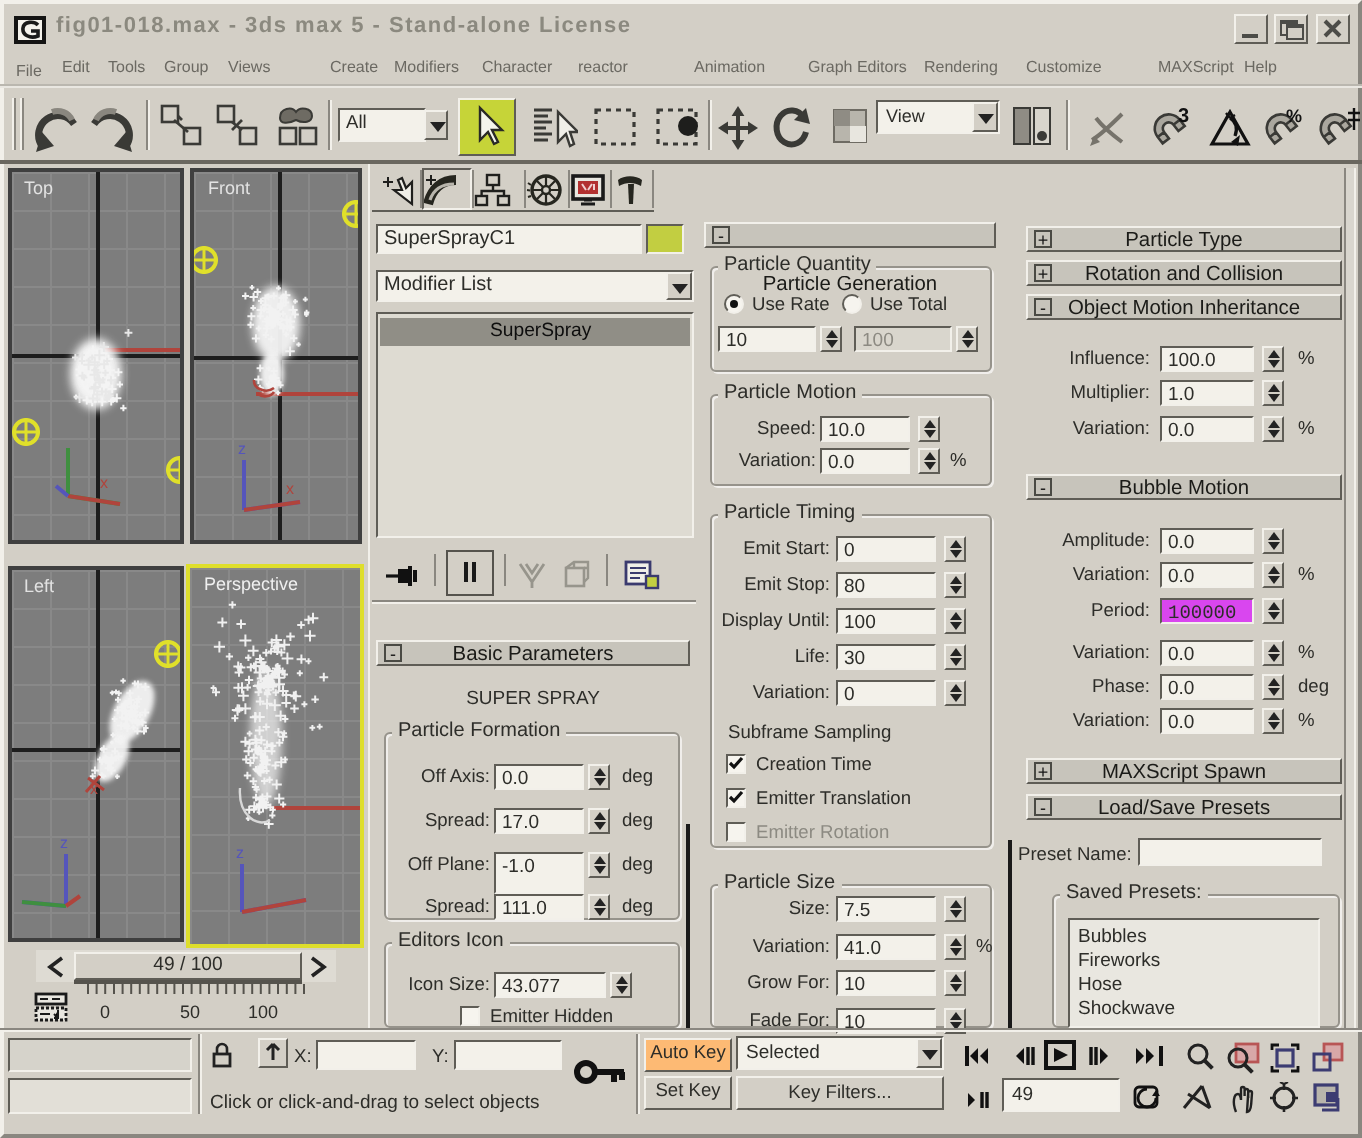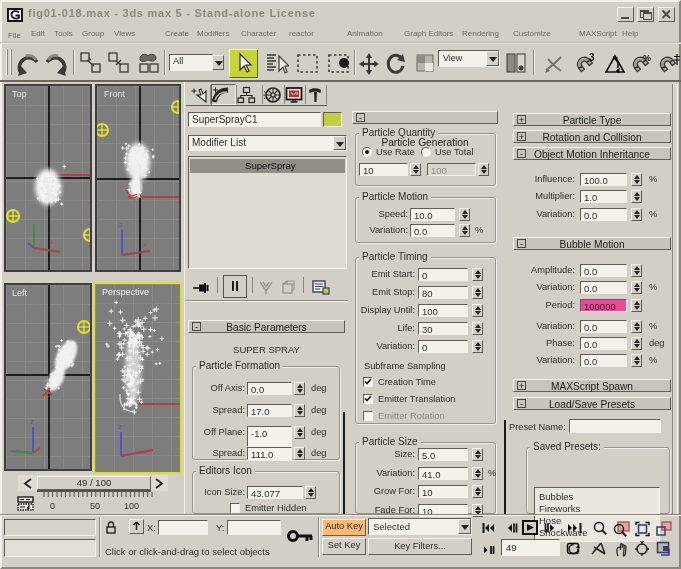--- a/index.html
+++ b/index.html
@@ -540,21 +540,21 @@
       <path d="M1 3.5 L3 5.5 L7 1" stroke="#111" stroke-width="1.6" fill="none"></path>
     </svg>
   </div>
 <div style="position:absolute;left:378px;top:394px;font-size:9.3px;color:#2d2d29;white-space:nowrap;">Emitter Translation</div>
 <div style="position:absolute;left:363px;top:411px;width:10px;height:10px;background:#f6f4ee;border:1px solid;border-color:#5f5d56 #f2f0ea #f2f0ea #5f5d56;box-sizing:border-box;"></div>
 <div style="position:absolute;left:378px;top:411px;font-size:9.3px;color:#8c8a82;white-space:nowrap;">Emitter Rotation</div>
 <div style="position:absolute;left:355px;top:442px;width:141px;height:72px;border:1px solid #96938b;border-radius:3px;box-shadow:inset 1px 1px 0 rgba(255,255,255,.65),1px 1px 0 rgba(255,255,255,.65);box-sizing:border-box;"></div>
 <div style="position:absolute;left:359px;top:436px;background:#d3cfc6;padding:0 3px;font-size:10px;color:#2d2d29;white-space:nowrap;">Particle Size</div>
 <div style="position:absolute;left:315px;top:449px;width:100px;text-align:right;font-size:9.3px;color:#2d2d29;white-space:nowrap;">Size:</div>
 <div style="position:absolute;left:418px;top:448px;width:50px;height:13px;background:#f3f1ea;border:1px solid;border-color:#5f5d56 #f2f0ea #f2f0ea #5f5d56;box-sizing:border-box;">
-    <div style="position:absolute;left:3px;top:1px;font-size:9.5px;color:#2d2d29;">5.0</div>
+    <div style="position:absolute;left:3px;top:1px;font-size:9.5px;color:#2d2d29;">7.5</div>
   </div>
 <div style="position:absolute;left:472px;top:448px;width:11px;height:13px;background:#d3cfc6;border:1px solid;border-color:#f2f0ea #5f5d56 #5f5d56 #f2f0ea;box-sizing:border-box;">
     <div style="position:absolute;left:2px;top:1px;width:0;height:0;border-left:3px solid transparent;border-right:3px solid transparent;border-bottom:4px solid #222;"></div>
     <div style="position:absolute;left:2px;bottom:1px;width:0;height:0;border-left:3px solid transparent;border-right:3px solid transparent;border-top:4px solid #222;"></div>
   </div>
 <div style="position:absolute;left:315px;top:468px;width:100px;text-align:right;font-size:9.3px;color:#2d2d29;white-space:nowrap;">Variation:</div>
 <div style="position:absolute;left:418px;top:467px;width:50px;height:13px;background:#f3f1ea;border:1px solid;border-color:#5f5d56 #f2f0ea #f2f0ea #5f5d56;box-sizing:border-box;">
     <div style="position:absolute;left:3px;top:1px;font-size:9.5px;color:#2d2d29;">41.0</div>
   </div>
 <div style="position:absolute;left:472px;top:467px;width:11px;height:13px;background:#d3cfc6;border:1px solid;border-color:#f2f0ea #5f5d56 #5f5d56 #f2f0ea;box-sizing:border-box;">
@@ -631,21 +631,21 @@
 <div style="position:absolute;left:475px;top:282px;width:100px;text-align:right;font-size:9.3px;color:#2d2d29;white-space:nowrap;">Variation:</div>
 <div style="position:absolute;left:580px;top:281px;width:47px;height:13px;background:#f3f1ea;border:1px solid;border-color:#5f5d56 #f2f0ea #f2f0ea #5f5d56;box-sizing:border-box;">
     <div style="position:absolute;left:3px;top:1px;font-size:9.5px;color:#2d2d29;">0.0</div>
   </div>
 <div style="position:absolute;left:631px;top:281px;width:11px;height:13px;background:#d3cfc6;border:1px solid;border-color:#f2f0ea #5f5d56 #5f5d56 #f2f0ea;box-sizing:border-box;">
     <div style="position:absolute;left:2px;top:1px;width:0;height:0;border-left:3px solid transparent;border-right:3px solid transparent;border-bottom:4px solid #222;"></div>
     <div style="position:absolute;left:2px;bottom:1px;width:0;height:0;border-left:3px solid transparent;border-right:3px solid transparent;border-top:4px solid #222;"></div>
   </div>
 <div style="position:absolute;left:649px;top:282px;font-size:9.3px;color:#2d2d29;white-space:nowrap;">%</div>
 <div style="position:absolute;left:475px;top:300px;width:100px;text-align:right;font-size:9.3px;color:#2d2d29;white-space:nowrap;">Period:</div>
-<div style="position:absolute;left:580px;top:299px;width:47px;height:13px;background:#ec4899;border:1px solid;border-color:#5f5d56 #f2f0ea #f2f0ea #5f5d56;box-sizing:border-box;">
+<div style="position:absolute;left:580px;top:299px;width:47px;height:13px;background:#d946ef;border:1px solid;border-color:#5f5d56 #f2f0ea #f2f0ea #5f5d56;box-sizing:border-box;font-family:Liberation Mono, monospace;">
     <div style="position:absolute;left:3px;top:1px;font-size:9.5px;color:#2d2d29;">100000</div>
   </div>
 <div style="position:absolute;left:631px;top:299px;width:11px;height:13px;background:#d3cfc6;border:1px solid;border-color:#f2f0ea #5f5d56 #5f5d56 #f2f0ea;box-sizing:border-box;">
     <div style="position:absolute;left:2px;top:1px;width:0;height:0;border-left:3px solid transparent;border-right:3px solid transparent;border-bottom:4px solid #222;"></div>
     <div style="position:absolute;left:2px;bottom:1px;width:0;height:0;border-left:3px solid transparent;border-right:3px solid transparent;border-top:4px solid #222;"></div>
   </div>
 <div style="position:absolute;left:475px;top:321px;width:100px;text-align:right;font-size:9.3px;color:#2d2d29;white-space:nowrap;">Variation:</div>
 <div style="position:absolute;left:580px;top:320px;width:47px;height:13px;background:#f3f1ea;border:1px solid;border-color:#5f5d56 #f2f0ea #f2f0ea #5f5d56;box-sizing:border-box;">
     <div style="position:absolute;left:3px;top:1px;font-size:9.5px;color:#2d2d29;">0.0</div>
   </div>
@@ -678,21 +678,21 @@
   </div>
 <div style="position:absolute;left:513px;top:397px;width:158px;height:13px;background:#c7c4bb;border:1px solid;border-color:#f2f0ea #5f5d56 #5f5d56 #f2f0ea;box-sizing:border-box;">
     <div style="position:absolute;left:3px;top:1px;width:9px;height:9px;border:1px solid #4a4a44;font-size:9px;line-height:8px;text-align:center;color:#111;background:#c7c4bb;box-sizing:border-box;">-</div>
     <div style="position:absolute;left:0;top:1px;width:100%;text-align:center;font-size:10.2px;color:#1b1b18;">Load/Save Presets</div>
   </div>
 <div style="position:absolute;left:509px;top:422px;font-size:9.3px;color:#2d2d29;white-space:nowrap;">Preset Name:</div>
 <div style="position:absolute;left:569px;top:419px;width:92px;height:14px;background:#f3f1ea;border:1px solid;border-color:#5f5d56 #f2f0ea #f2f0ea #5f5d56;box-sizing:border-box;">
 </div>
 <div style="position:absolute;left:526px;top:447px;width:144px;height:67px;border:1px solid #96938b;border-radius:3px;box-shadow:inset 1px 1px 0 rgba(255,255,255,.65),1px 1px 0 rgba(255,255,255,.65);box-sizing:border-box;"></div>
 <div style="position:absolute;left:530px;top:441px;background:#d3cfc6;padding:0 3px;font-size:10px;color:#2d2d29;white-space:nowrap;">Saved Presets:</div>
-<div style="position:absolute;left:534px;top:459px;width:126px;height:55px;background:#e9e7e0;border:1px solid;border-color:#5f5d56 #f2f0ea #f2f0ea #5f5d56;box-sizing:border-box;margin-top:28px;">
+<div style="position:absolute;left:534px;top:459px;width:126px;height:55px;background:#e9e7e0;border:1px solid;border-color:#5f5d56 #f2f0ea #f2f0ea #5f5d56;box-sizing:border-box;">
 <div style="position:absolute;left:4px;top:3px;font-size:9.5px;color:#2d2d29;">Bubbles</div>
 <div style="position:absolute;left:4px;top:15px;font-size:9.5px;color:#2d2d29;">Fireworks</div>
 <div style="position:absolute;left:4px;top:27px;font-size:9.5px;color:#2d2d29;">Hose</div>
 <div style="position:absolute;left:4px;top:39px;font-size:9.5px;color:#2d2d29;">Shockwave</div>
 </div>
 <div style="position:absolute;left:0px;top:514px;width:681px;height:2px;border-top:1px solid #8a8780;border-bottom:1px solid #f2f0ea;"></div>
 <div style="position:absolute;left:4px;top:519px;width:92px;height:17px;background:#d6d3cb;border:1px solid;border-color:#5f5d56 #f2f0ea #f2f0ea #5f5d56;box-sizing:border-box;">
 </div>
 <div style="position:absolute;left:4px;top:539px;width:92px;height:18px;background:#e2dfd7;border:1px solid;border-color:#5f5d56 #f2f0ea #f2f0ea #5f5d56;box-sizing:border-box;">
 </div>

